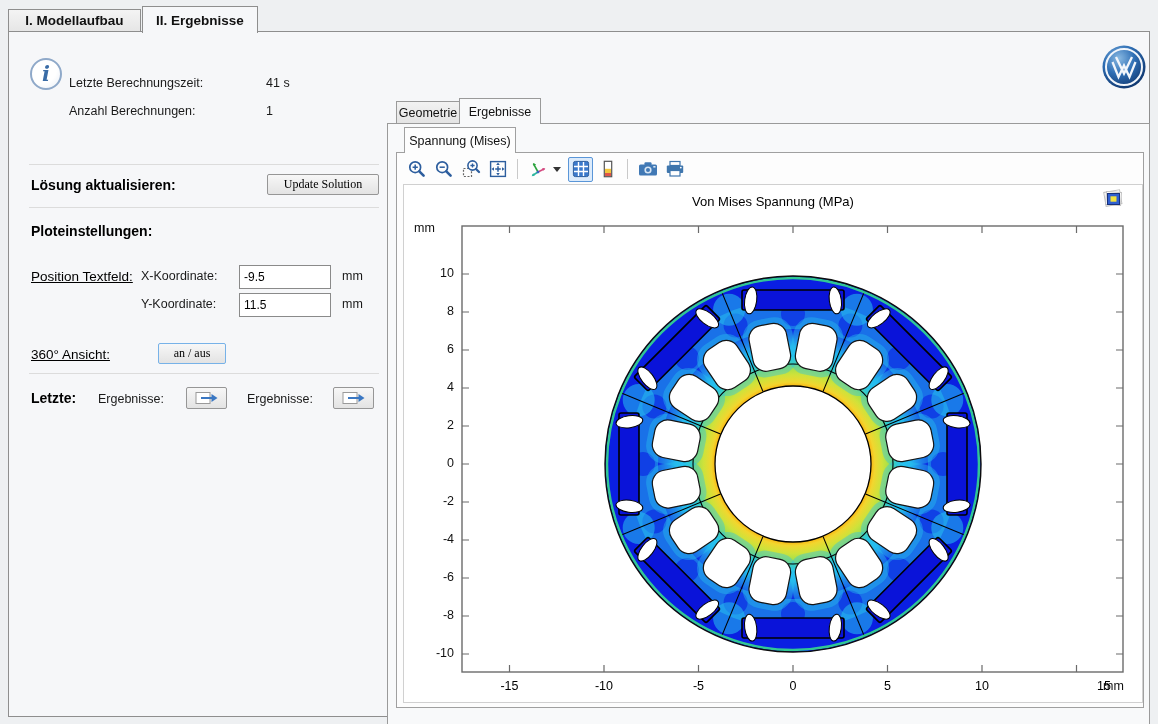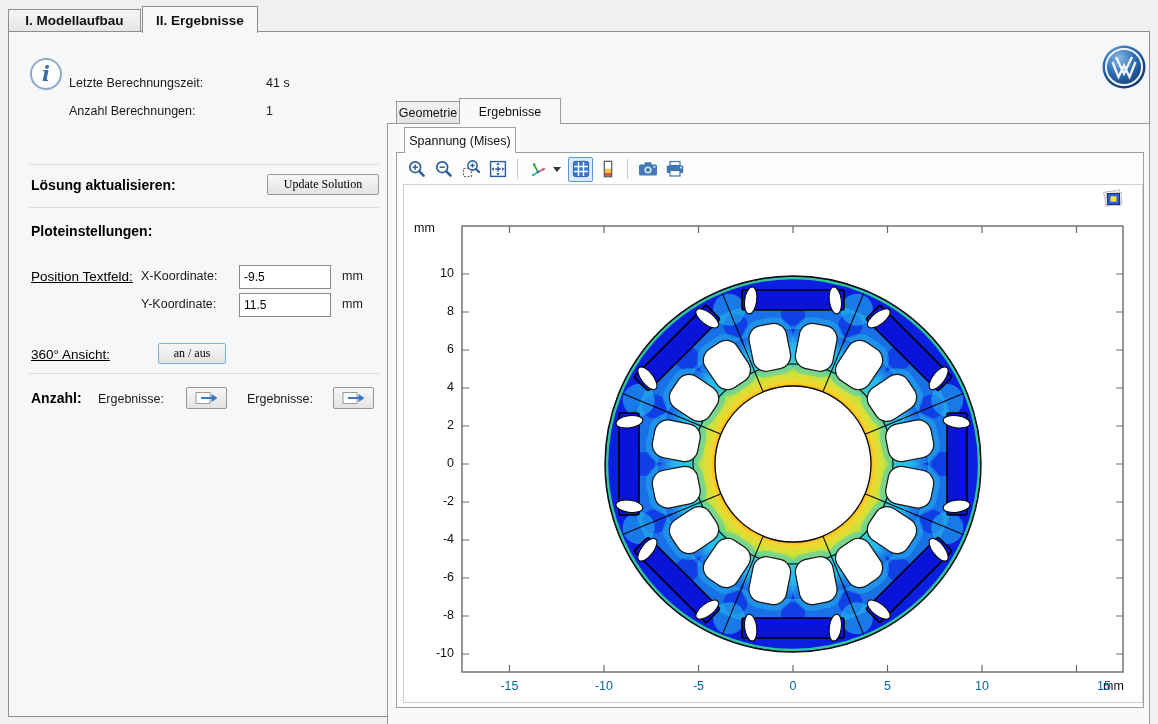--- a/index.html
+++ b/index.html
@@ -62,21 +62,21 @@
            border-top:5px solid #333; margin-left:2px; cursor:pointer; }
 
   
   .graphics { position:absolute; left:6px; top:31px; width:740px; height:519px;
               background:#fff; border:1px solid #d0d0d0; }
   .plot-title { position:absolute; left:0; right:0; top:9px; text-align:center; font-size:13px; color:#000; }
   .mini-plot-icon { position:absolute; right:16px; top:2px; cursor:pointer; }
   .annotation { position:absolute; left:209px; top:62px; width:401px; height:23px;
                 border:1.5px solid #000; background:#fff; display:flex; align-items:center; justify-content:center;
                 font-size:13px; white-space:pre; }
-  .tickx { position:absolute; width:34px; top:494px; text-align:center; font-size:12.5px; color:#0369a1; }
+  .tickx { position:absolute; width:34px; top:494px; text-align:center; font-size:12.5px; color:#000000; }
   .ticky { position:absolute; left:16px; width:34px; text-align:right; font-size:12.5px; color:#111; }
   .axis-unit { position:absolute; font-size:12.5px; color:#111; }
   #plotsvg { position:absolute; left:0; top:0; }
 </style>
 </head>
 <body>
 
 <div class="top-tab inactive" style="left:8px; width:133px;">
   <span>I. Modellaufbau</span>
 </div>
@@ -128,42 +128,42 @@
   <input class="txt-input" style="left: 230px; top: 261px;" value="11.5">
   <div class="lbl" style="left:333px; top:265px;">mm</div>
 
   <div class="lblu" style="left:22px; top:315px;">360° Ansicht:</div>
   <div class="btn blue-border" style="left:149px; top:311px; width:68px; height:21px;">
     <span>an / aus</span>
   </div>
 
   <div class="divider" style="top:341px;"></div>
 
-  <div class="lblb" style="left:22px; top:358px;">Anzahl:</div>
+  <div class="lblb" style="left:22px; top:358px;">Letzte:</div>
   <div class="lbl" style="left:89px; top:360px;">Ergebnisse:</div>
   <div class="btn export-btn" style="left:177px; top:355px;">
     <svg width="24" height="14" viewBox="0 0 24 14">
       <rect x="1" y="1.5" width="14" height="11" fill="#fff" stroke="#9a9a9a"></rect>
       <path d="M6 7 H18" stroke="#3a77c2" stroke-width="2"></path>
       <path d="M16.5 3 L22.5 7 L16.5 11 Z" fill="#3a77c2"></path>
     </svg>
   </div>
   <div class="lbl" style="left:238px; top:360px;">Ergebnisse:</div>
   <div class="btn export-btn" style="left:324px; top:355px;">
     <svg width="24" height="14" viewBox="0 0 24 14">
       <rect x="1" y="1.5" width="14" height="11" fill="#fff" stroke="#9a9a9a"></rect>
       <path d="M6 7 H18" stroke="#3a77c2" stroke-width="2"></path>
       <path d="M16.5 3 L22.5 7 L16.5 11 Z" fill="#3a77c2"></path>
     </svg>
   </div>
 
   <div class="viewer-tab inactive" style="left:387px; top:69px; width:64px; height:23px;">
     <span>Geometrie</span>
   </div>
-  <div class="viewer-tab active" style="left:450px; top:66px; width:102px; height:26px;">
+  <div class="viewer-tab active" style="left:450px; top:66px; width:82px; height:26px;">
     <span>Ergebnisse</span>
   </div>
 
   <div class="viewer-page">
     <div class="plot-tab">
       <span>Spannung (Mises)</span>
     </div>
 
     <div class="plot-page">
 
@@ -238,20 +238,21 @@
           <svg width="22" height="20" viewBox="0 0 22 20">
               <rect x="6" y="2.5" width="10" height="4" fill="#fff" stroke="#3f76ad" stroke-width="1.2"></rect>
               <rect x="2.8" y="6.5" width="16.4" height="7.5" rx="1" fill="#3f76ad"></rect>
               <rect x="6" y="11.5" width="10" height="5.5" fill="#fff" stroke="#3f76ad" stroke-width="1.2"></rect>
               <circle cx="16.8" cy="8.6" r="0.9" fill="#fff"></circle>
             </svg>
         </div>
       </div>
 
       <div class="graphics">
+        <div class="plot-title">Von Mises Spannung (MPa)</div>
 
         <svg class="mini-plot-icon" width="26" height="24" viewBox="0 0 26 24">
           <g transform="rotate(-10 13 12)">
               <rect x="5" y="4" width="16" height="14" fill="#fff" stroke="#c0c0c0"></rect>
             </g>
           <g transform="rotate(4 13 12)">
               <rect x="6" y="5" width="15" height="13" fill="#fff" stroke="#c0c0c0"></rect>
             </g>
           <rect x="7.5" y="6.5" width="12" height="11" fill="#2f5fd0" stroke="#16307a"></rect>
           <rect x="10.5" y="9.3" width="6" height="5.4" fill="#f2e23c"></rect>

